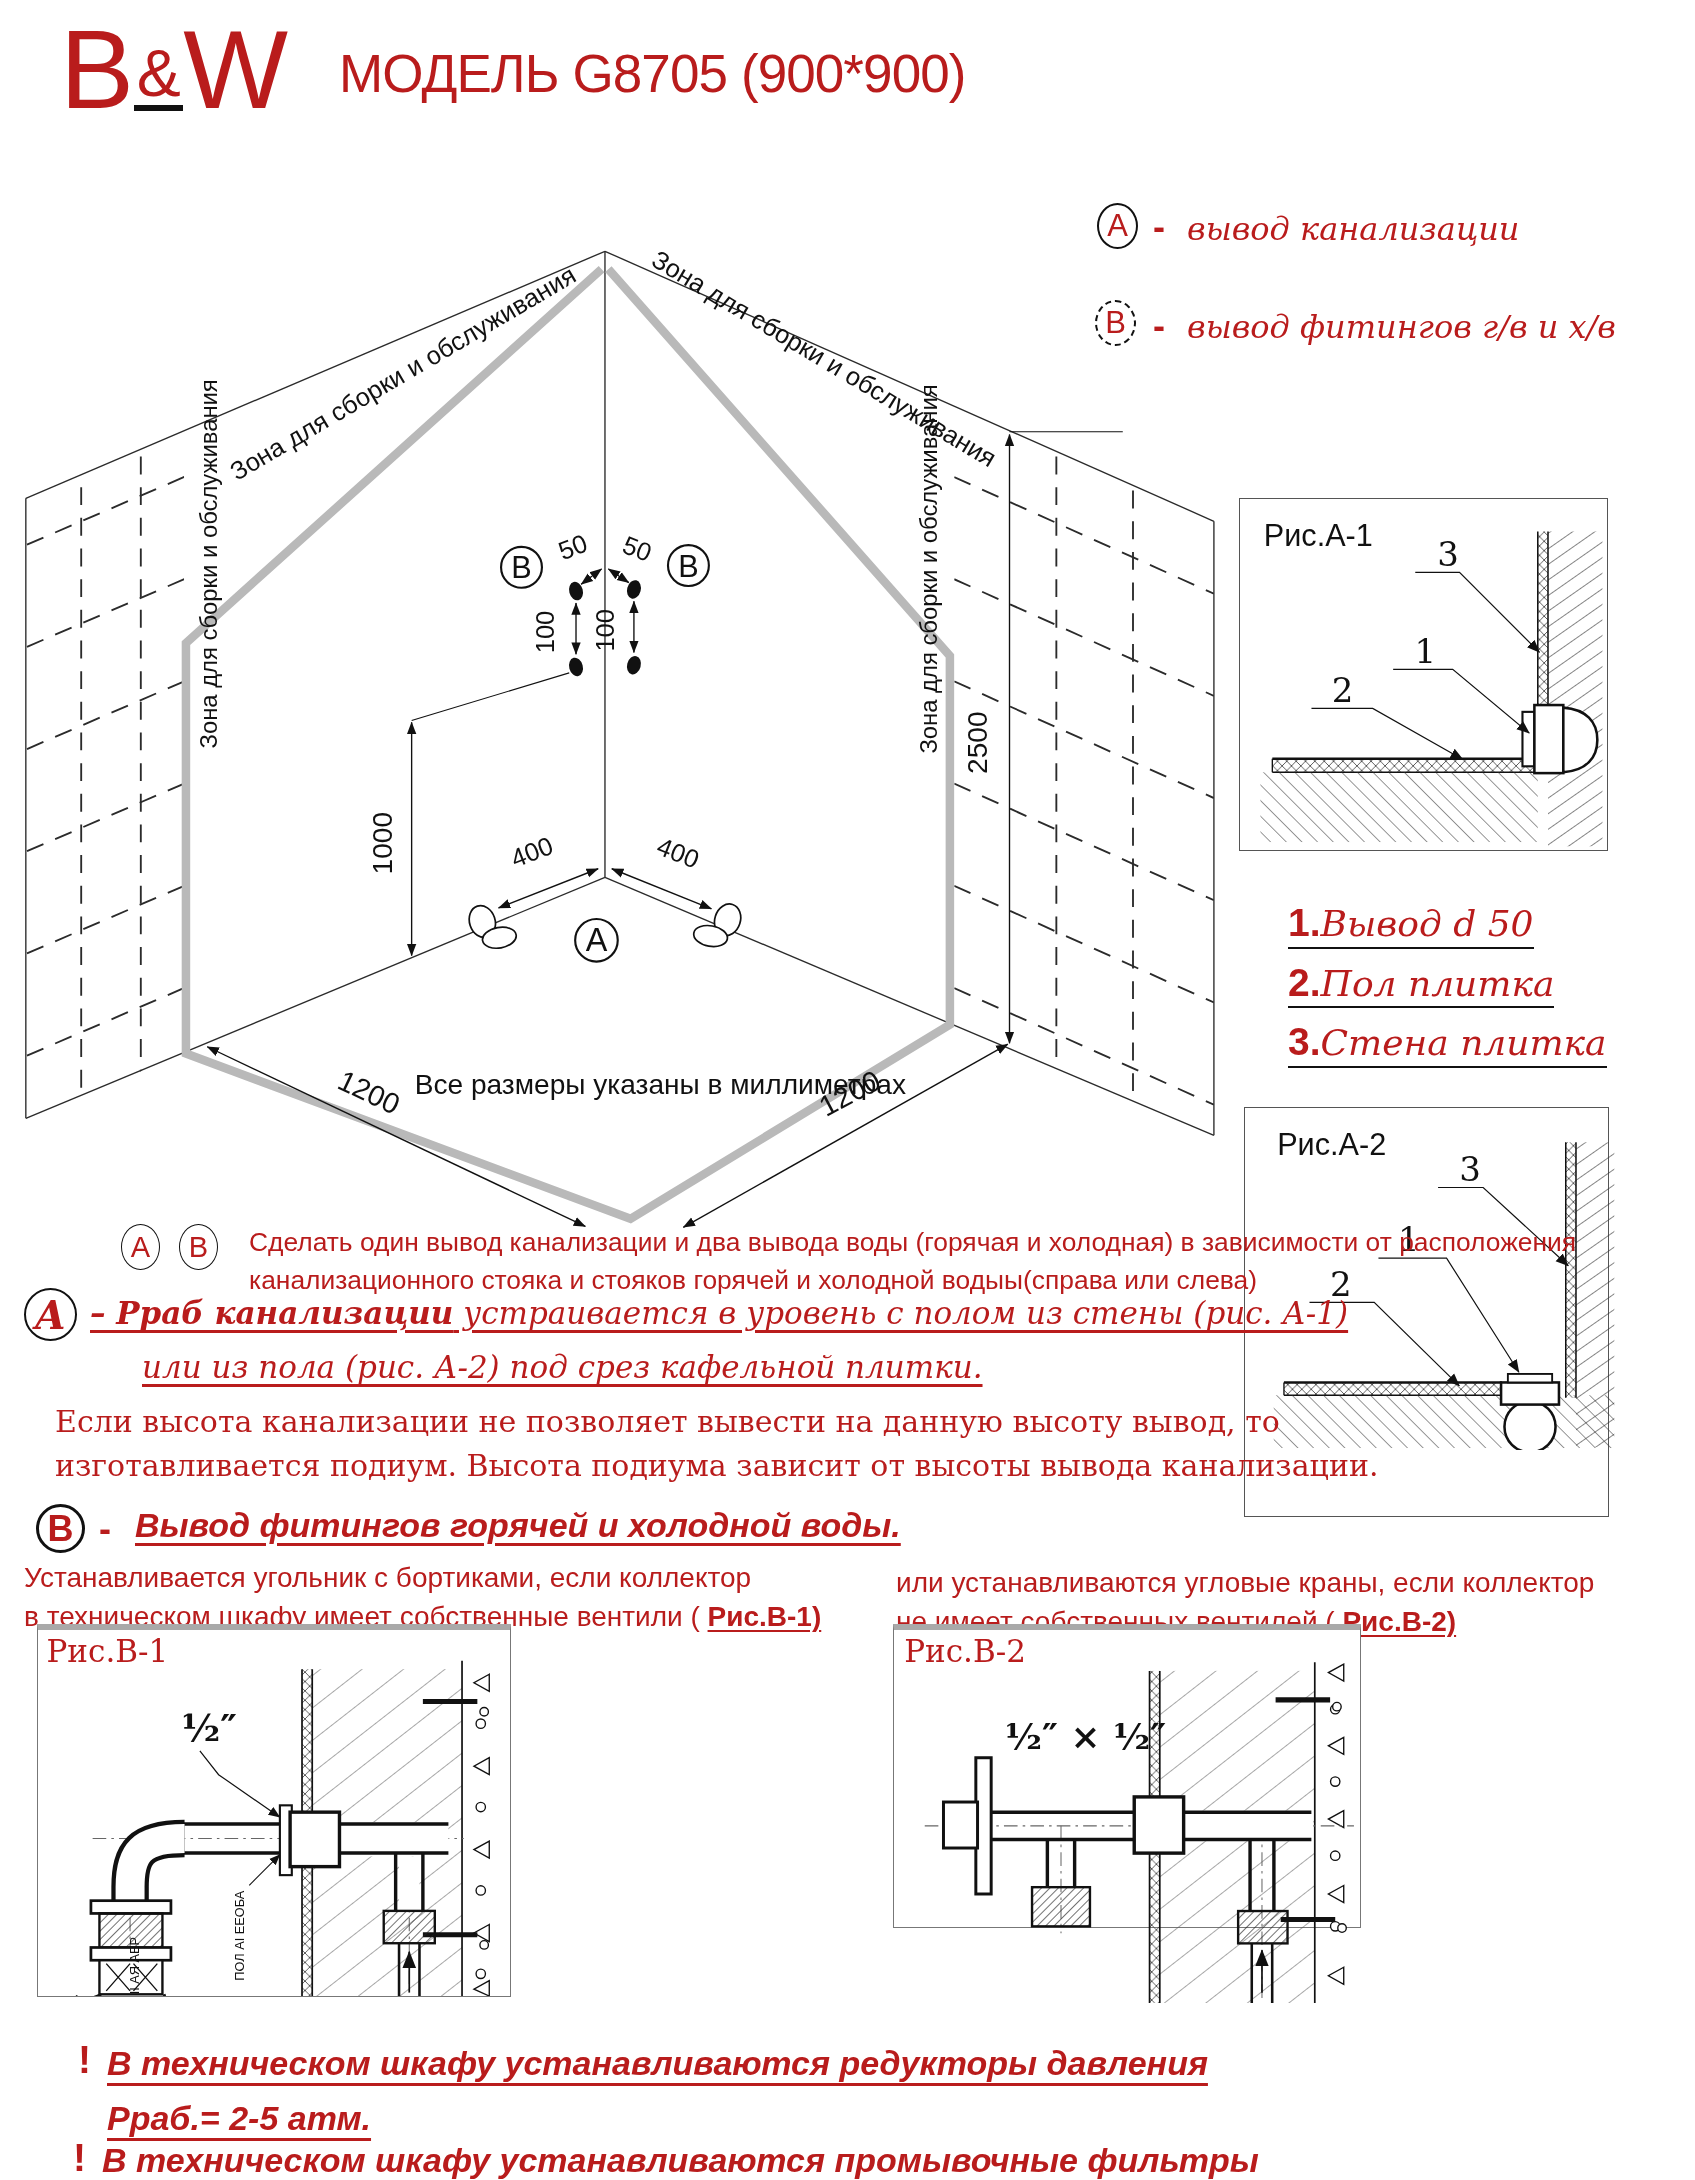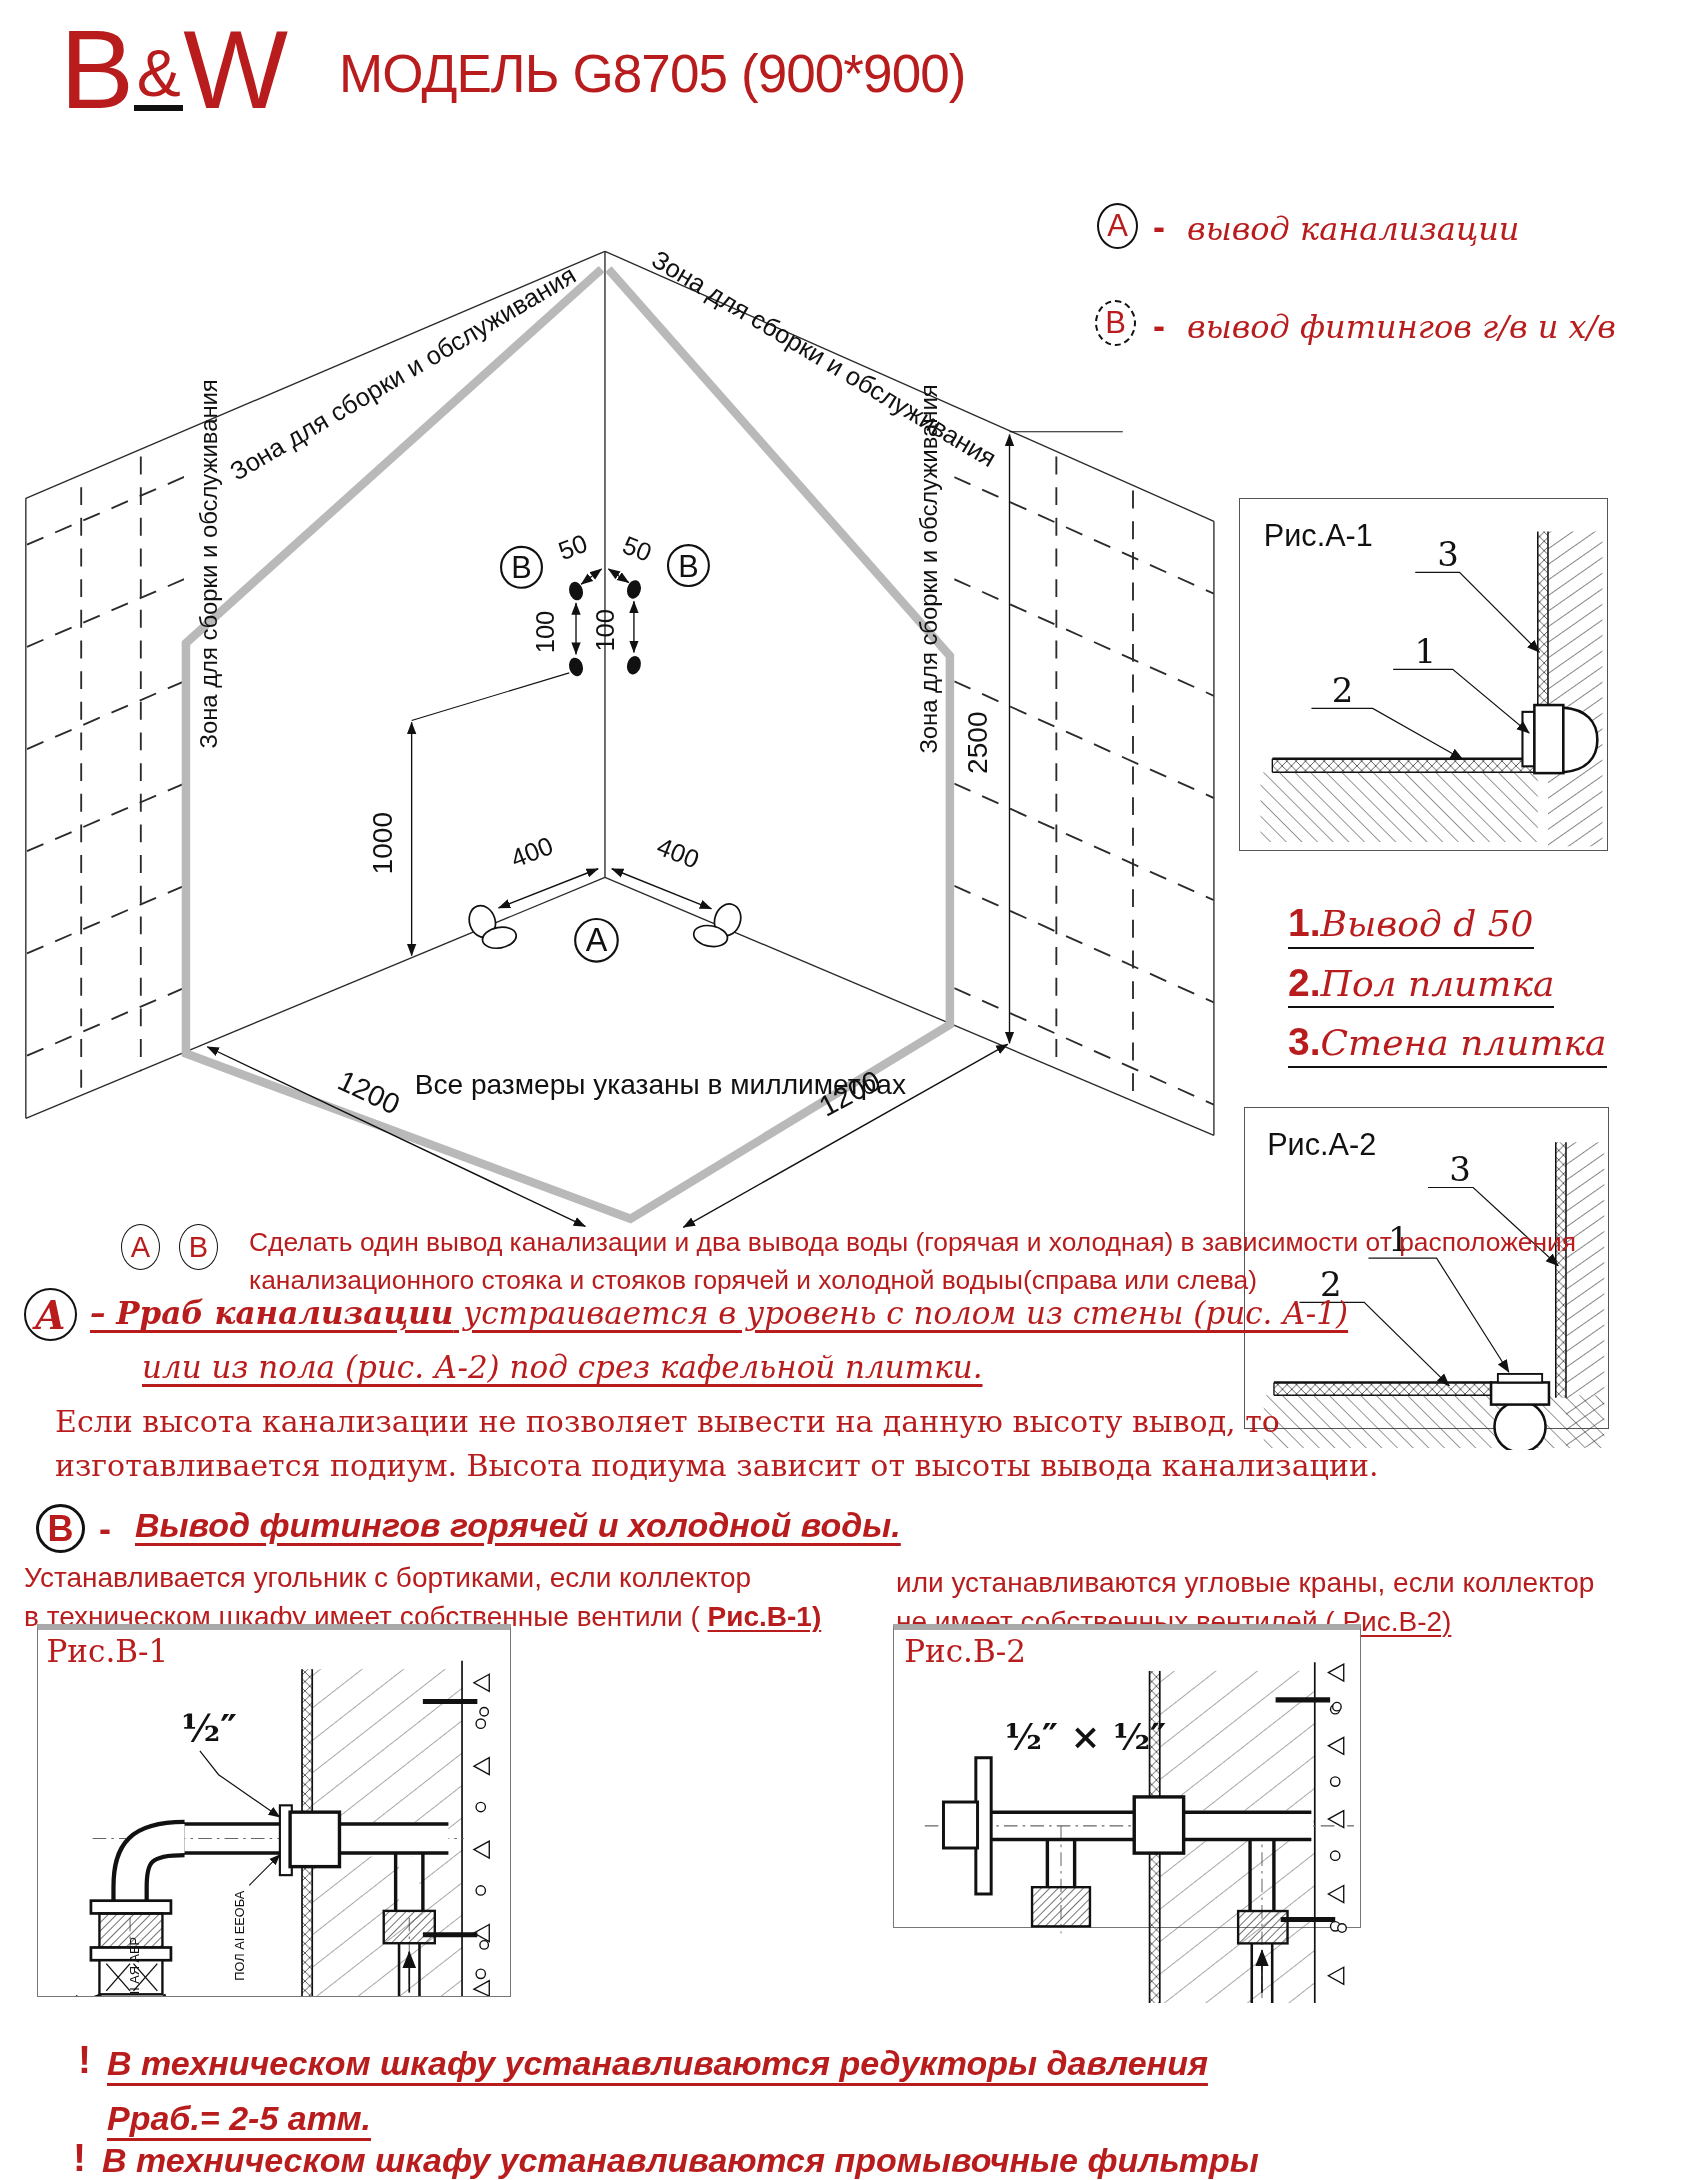--- a/index.html
+++ b/index.html
@@ -203,21 +203,21 @@
       <span class="sans" style="font-size:39px;font-weight:bold;">1.</span><span class="serif" style="font-size:36px;font-style:italic;">Вывод d 50</span>
     </div><br>
     <div style="margin-bottom:12px;border-bottom:2.6px solid #111;display:inline-block;padding-bottom:1.7px;">
       <span class="sans" style="font-size:39px;font-weight:bold;">2.</span><span class="serif" style="font-size:36px;font-style:italic;">Пол плитка</span>
     </div><br>
     <div style="border-bottom:2.6px solid #111;display:inline-block;padding-bottom:1.7px;">
       <span class="sans" style="font-size:39px;font-weight:bold;">3.</span><span class="serif" style="font-size:36px;font-style:italic;">Стена плитка</span>
     </div>
   </div>
 
-  <div class="abs figboxA" style="left:1244px;top:1107px;width:365px;height:322px;">
+  <div class="abs figboxA" style="left:1244px;top:1107px;width:365px;height:410px;padding-left:10px;">
     <svg width="361" height="342" viewBox="0 0 424 401">
       <defs>
         <marker id="ar2" viewBox="0 0 10 10" refX="9.5" refY="5" markerWidth="11" markerHeight="11" orient="auto">
           <path d="M0,1 L10,5 L0,9 Z" fill="#111"></path>
           </marker>
         <pattern id="xh2" width="11" height="11" patternUnits="userSpaceOnUse">
           <path d="M0,0 L11,11 M11,0 L0,11" stroke="#444" stroke-width="1"></path>
           </pattern>
         <pattern id="hw2" width="15" height="15" patternUnits="userSpaceOnUse" patternTransform="rotate(55)">
           <line x1="0" y1="0" x2="0" y2="15" stroke="#333" stroke-width="1.4"></line>
@@ -280,21 +280,21 @@
     </div>
   <div class="abs sans" style="left:99px;top:1508px;font-size:36px;font-weight:bold;">-</div>
   <div class="abs sans ul" style="left:135px;top:1506px;font-size:34px;font-weight:bold;font-style:italic;white-space:nowrap;">Вывод фитингов горячей и холодной воды.</div>
 
   <div class="abs sans" style="left:24px;top:1562px;font-size:28px;white-space:nowrap;">Устанавливается угольник с бортиками,  если коллектор</div>
   <div class="abs sans" style="left:24px;top:1601px;font-size:28px;white-space:nowrap;">
     <span>в техническом шкафу имеет собственные вентили ( </span><span class="ul2" style="font-weight:bold;">Рис.В-1)</span>
   </div>
   <div class="abs sans" style="left:896px;top:1567px;font-size:28px;white-space:nowrap;">или  устанавливаются угловые краны, если коллектор</div>
   <div class="abs sans" style="left:896px;top:1606px;font-size:28px;white-space:nowrap;">
-    <span>не имеет собственных вентилей ( </span><span class="ul2" style="font-weight:normal;">Рис.В-2)</span>
+    <span>не имеет собственных вентилей ( </span><span class="ul2" style="font-weight:bold;">Рис.В-2)</span>
   </div>
 
   <div class="abs figbox" style="left:37px;top:1624px;width:474px;height:373px;">
     <div class="abs serif" style="left:8.5px;top:3.4px;font-size:31px;">Рис.В-1</div>
     <svg class="abs" style="left:0;top:0;" width="471" height="366" viewBox="0 0 553 430">
       <defs>
         <marker id="ar3" viewBox="0 0 10 10" refX="9.5" refY="5" markerWidth="10" markerHeight="10" orient="auto">
           <path d="M0,1 L10,5 L0,9 Z" fill="#111"></path>
           </marker>
         <pattern id="xh3" width="11" height="11" patternUnits="userSpaceOnUse">

